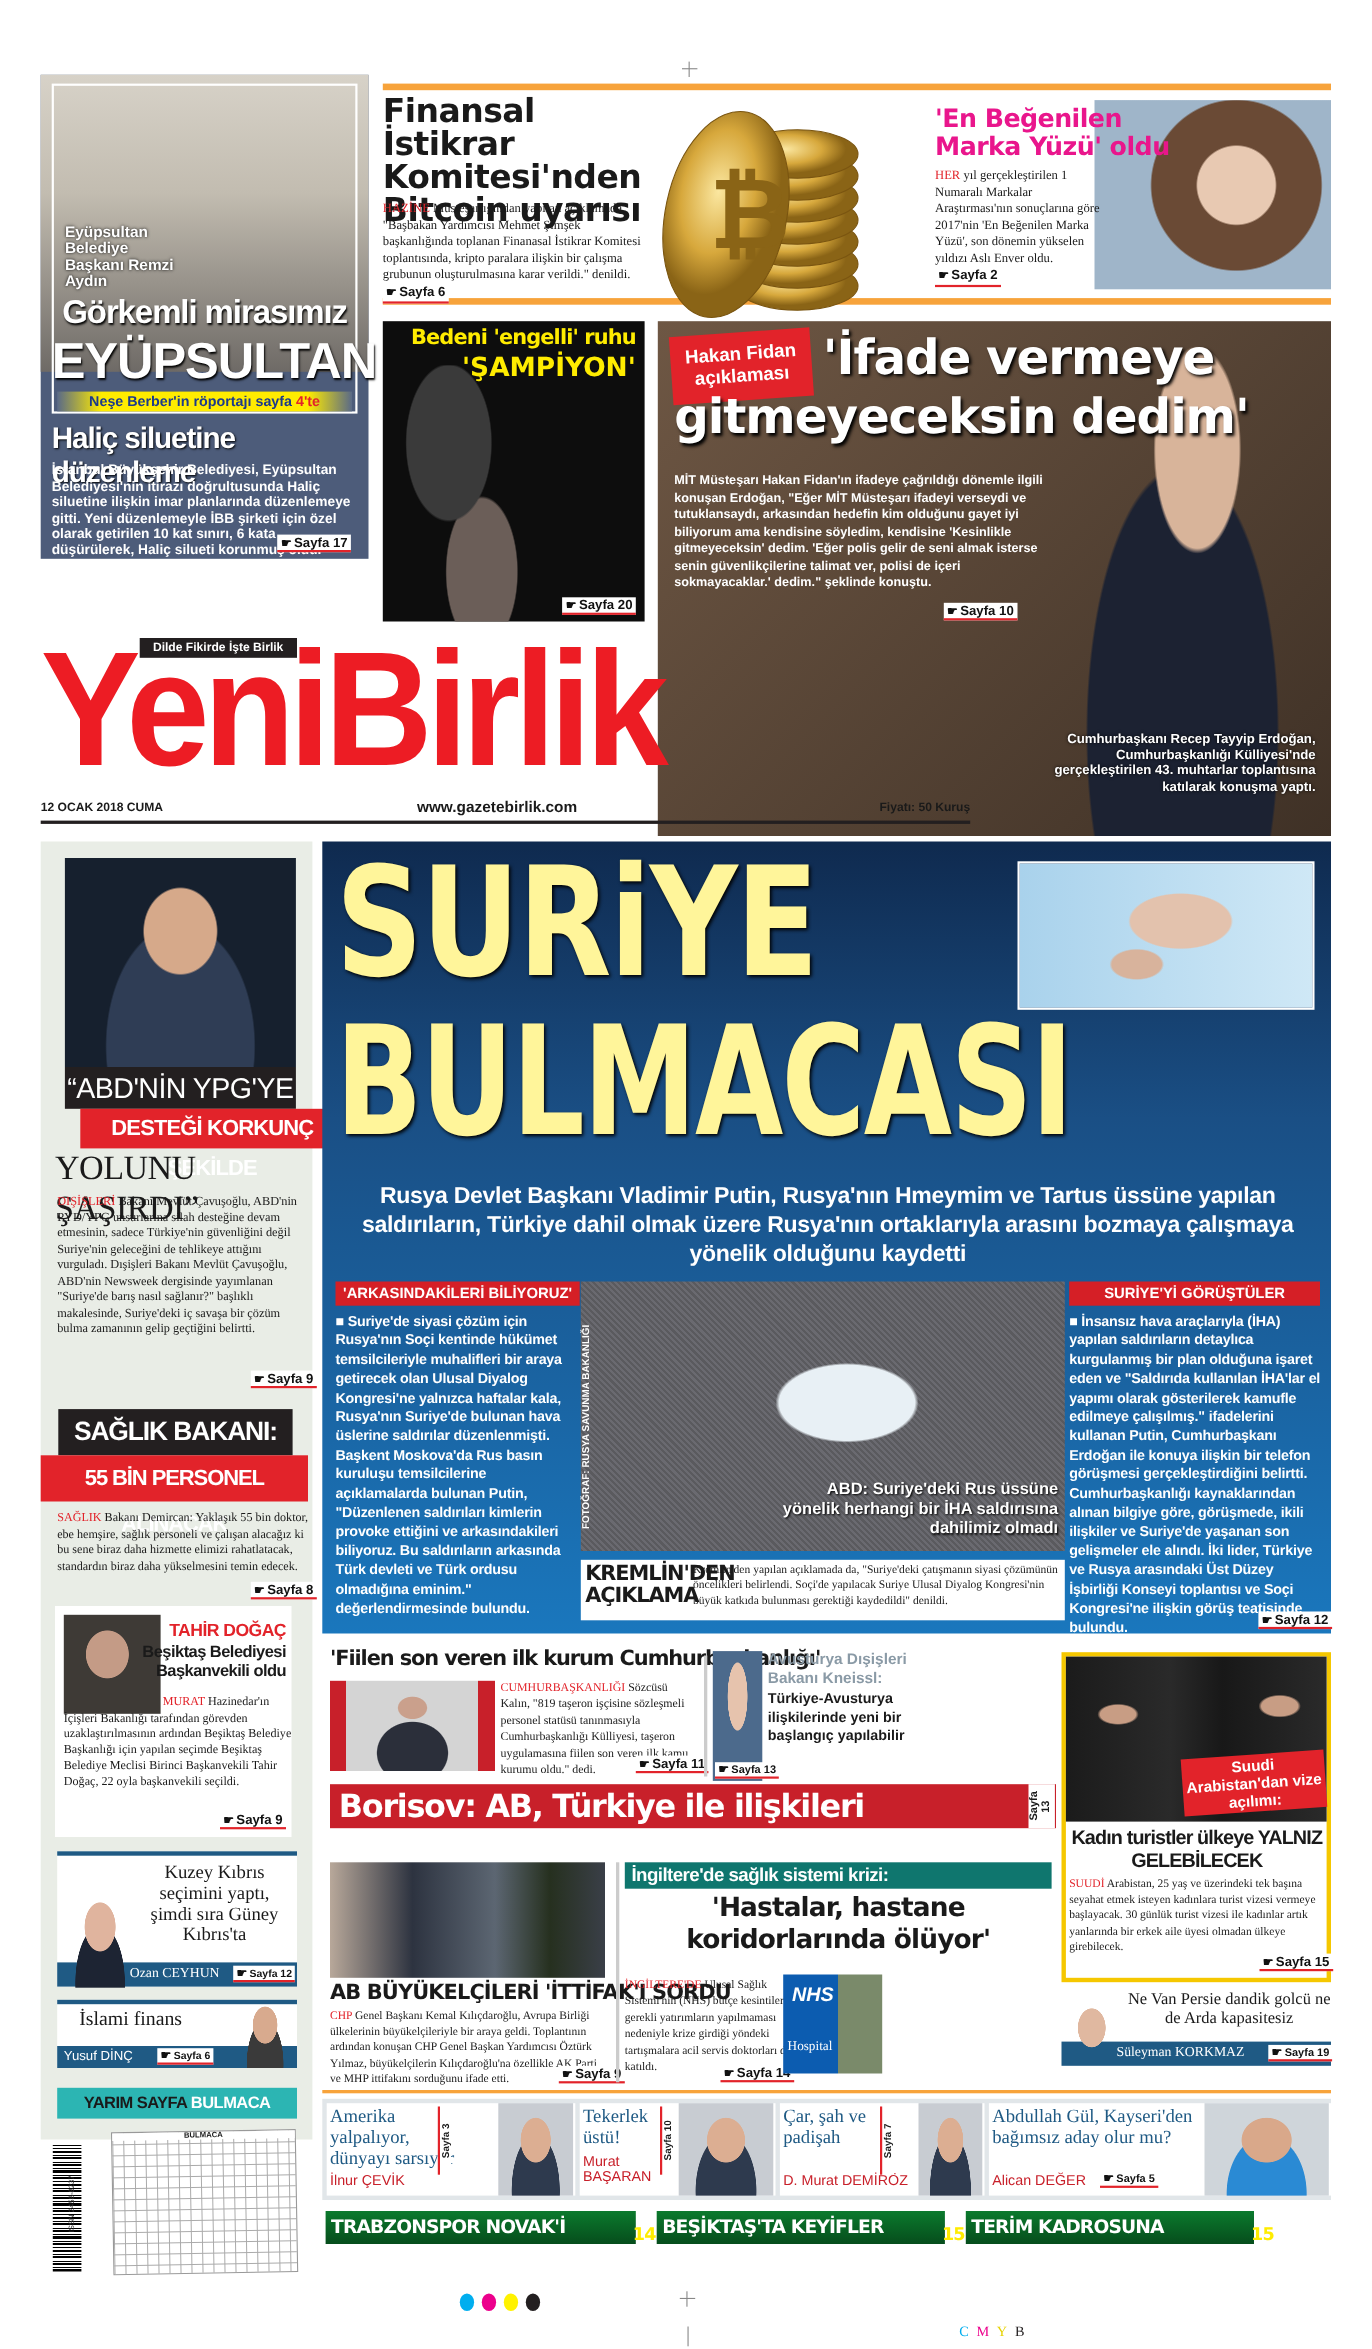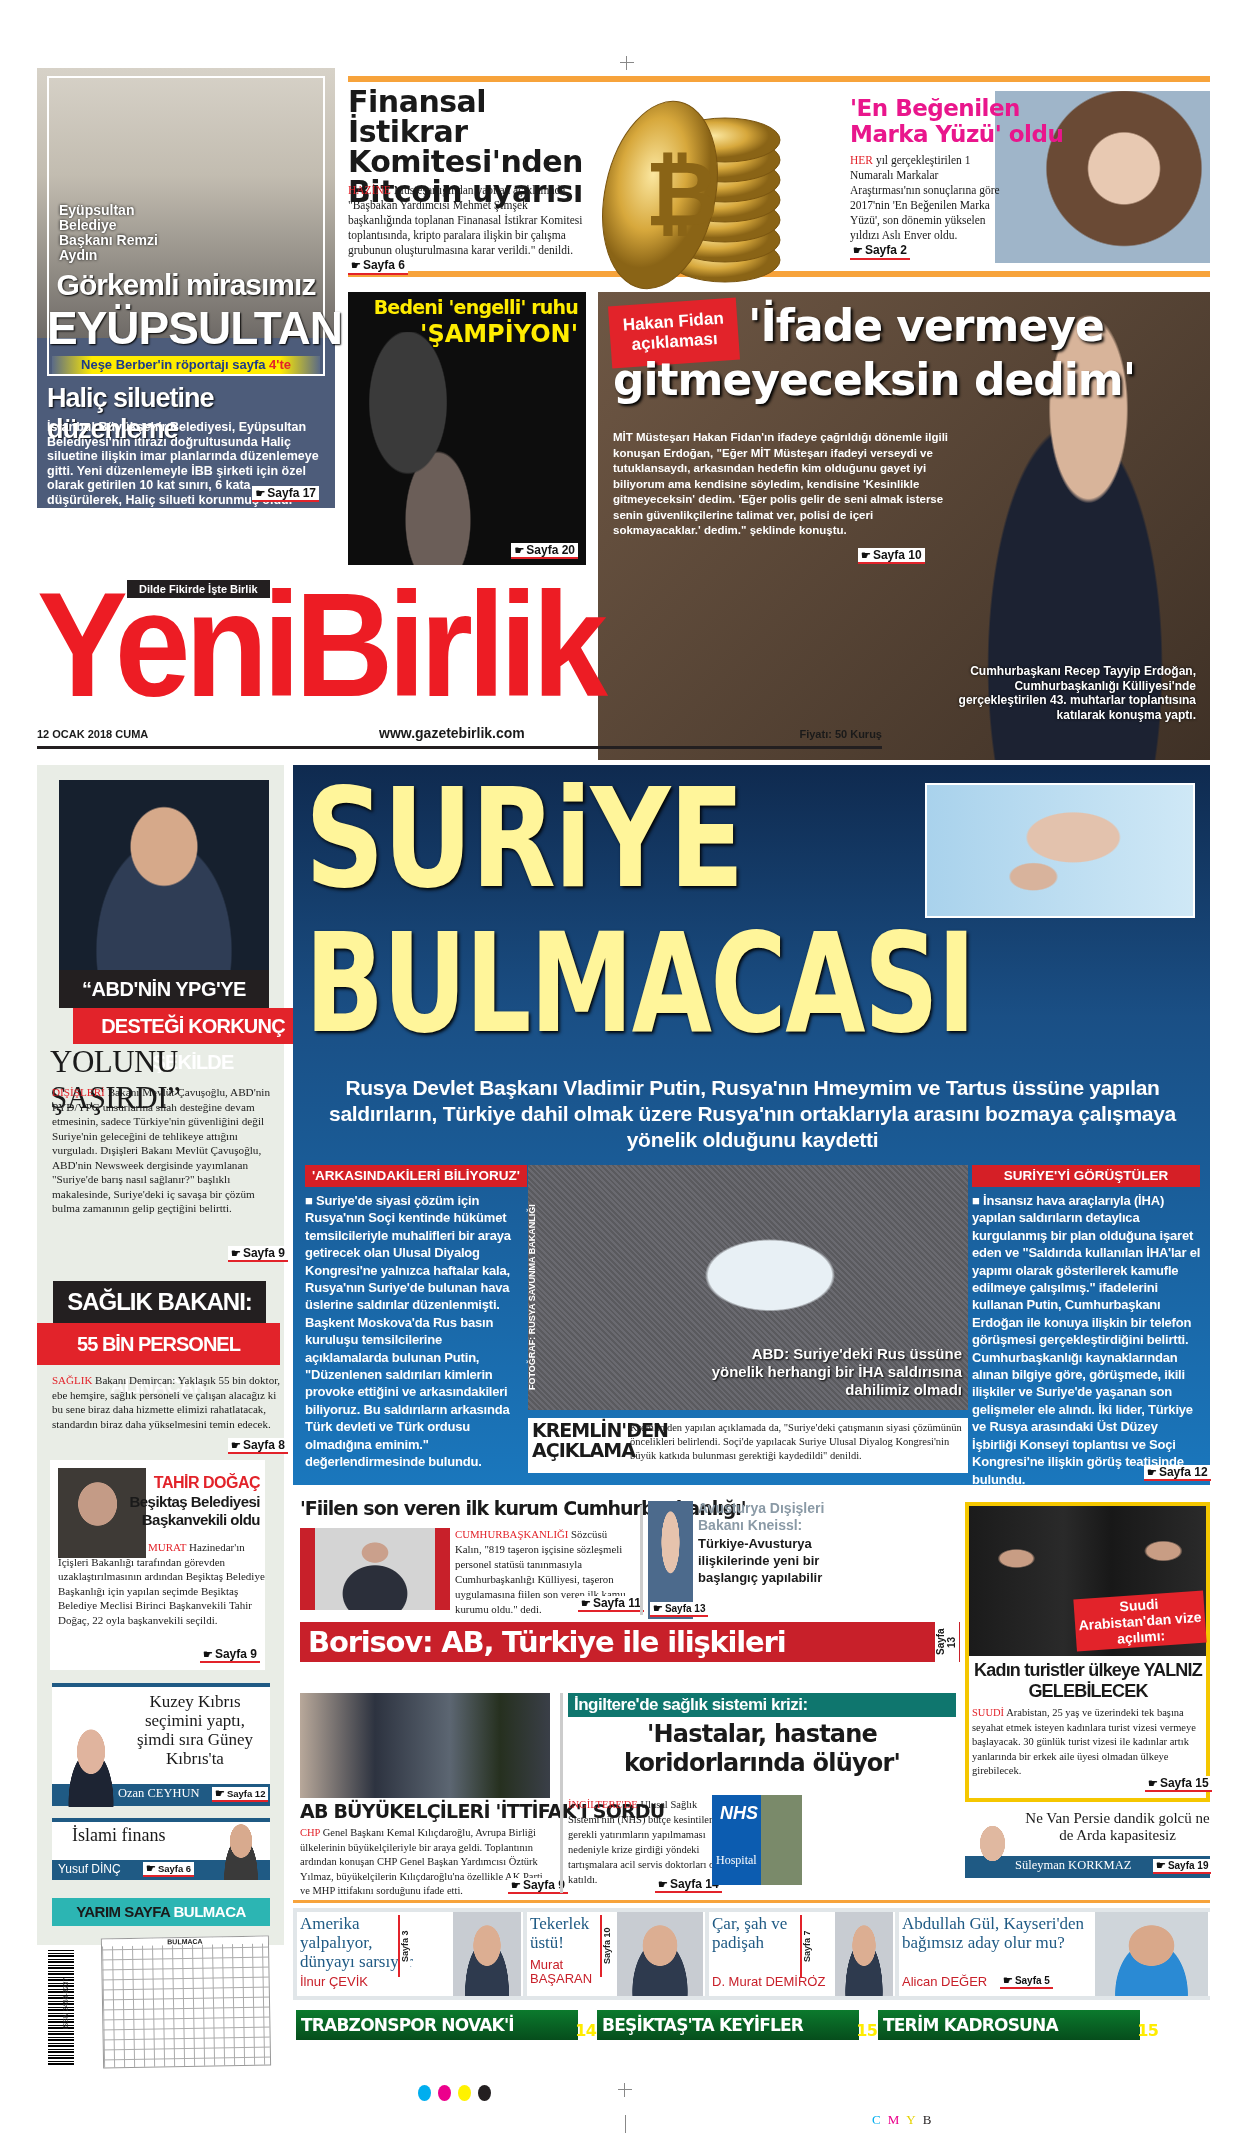--- a/index.html
+++ b/index.html
@@ -60,21 +60,21 @@
   #logo { position: absolute; left: 0; top: 2px; color: #ed1c24; font-weight: 900; font-size: 148px; line-height: 150px; letter-spacing: -6px; font-family: "Liberation Sans", sans-serif; transform: scaleX(0.92); transform-origin: left; }
   #slogan { position: absolute; left: 90px; top: 12px; background: #231f20; color: #fff; font-weight: 700; font-size: 11px; padding: 3px 12px; }
   #date { position: absolute; left: 0; top: 160px; font-weight: 700; font-size: 11px; }
   #site { position: absolute; left: 342px; top: 157px; font-weight: 700; font-size: 14px; }
   #price { position: absolute; right: 0; top: 160px; font-weight: 700; font-size: 11px; }
   #mast-rule { position: absolute; left: 0; top: 178px; width: 845px; height: 3px; background: #231f20; }
 
   
   #leftcol { left: 37px; top: 765px; width: 247px; height: 1180px; background: #e9ede6; }
   #cav-photo { left: 59px; top: 780px; width: 210px; height: 190px; background: radial-gradient(ellipse at 50% 35%, #d6a98a 0 22%, transparent 23%), radial-gradient(ellipse at 50% 90%, #2f3d55 0 45%, transparent 46%), #16202e; }
-  #cav-q1 { left: 59px; top: 970px; width: 210px; height: 38px; background: #231f20; color: #fff; text-align: center; font-weight: 700; font-size: 20px; line-height: 38px; letter-spacing: -0.5px; }
+  #cav-q1 { left: 59px; top: 970px; width: 210px; height: 38px; background: #231f20; color: #fff; text-align: center; font-weight: 400; font-size: 26px; line-height: 38px; letter-spacing: -0.5px; }
   #cav-q2 { left: 37px; top: 1008px; width: 240px; height: 36px; background: #e2232a; color: #fff; text-align: center; font-weight: 700; font-size: 20px; line-height: 36px; letter-spacing: -0.8px; margin-left: 36px; }
   #cav-q3 { left: 50px; top: 1044px; width: 230px; font-size: 31px; font-family: "Liberation Serif", serif; letter-spacing: -0.5px; }
   #cav-body { left: 52px; top: 1085px; width: 225px; font-size: 11.2px; line-height: 14.5px; font-family: "Liberation Serif", serif; }
   #cav-sayfa { left: 228px; top: 1246px; }
   #sag-1 { left: 53px; top: 1281px; width: 213px; height: 42px; background: #231f20; color: #fff; text-align: center; font-weight: 700; font-size: 24px; line-height: 42px; letter-spacing: -1px; }
   #sag-2 { left: 37px; top: 1323px; width: 243px; height: 42px; background: #e2232a; color: #fff; text-align: center; font-weight: 700; font-size: 20px; line-height: 42px; letter-spacing: -1px; }
   #sag-body { left: 52px; top: 1373px; width: 230px; font-family: "Liberation Serif", serif; font-size: 11px; line-height: 14.5px; }
   #sag-sayfa { left: 228px; top: 1438px; }
   #tahir { left: 50px; top: 1460px; width: 215px; height: 210px; background: #fff; }
   #tahir-photo { left: 58px; top: 1468px; width: 88px; height: 90px; background: radial-gradient(ellipse at 45% 40%, #c49b86 0 28%, transparent 29%), #3e3a36; }

